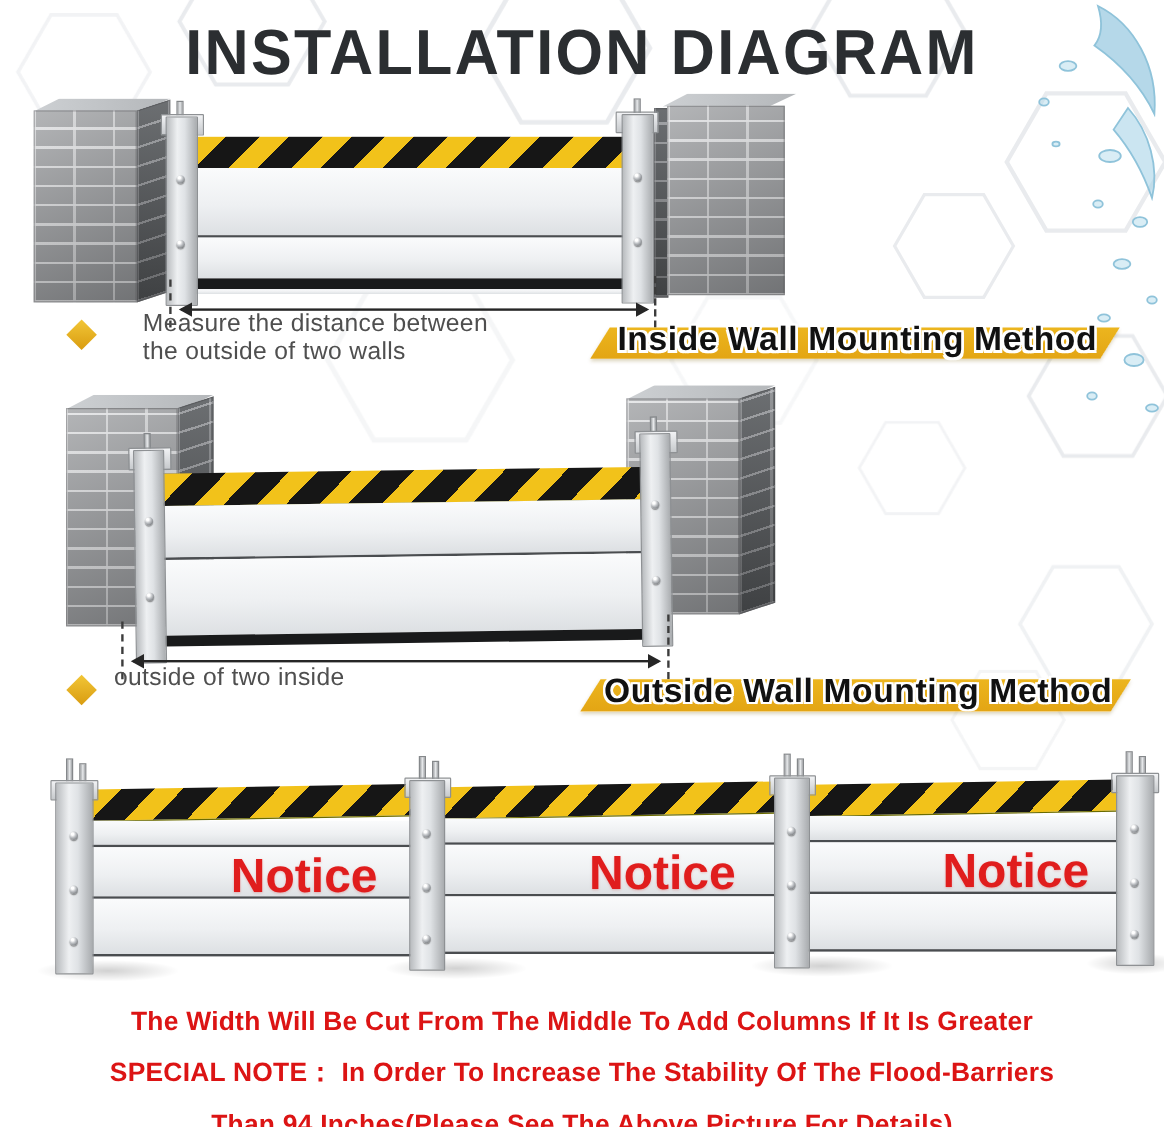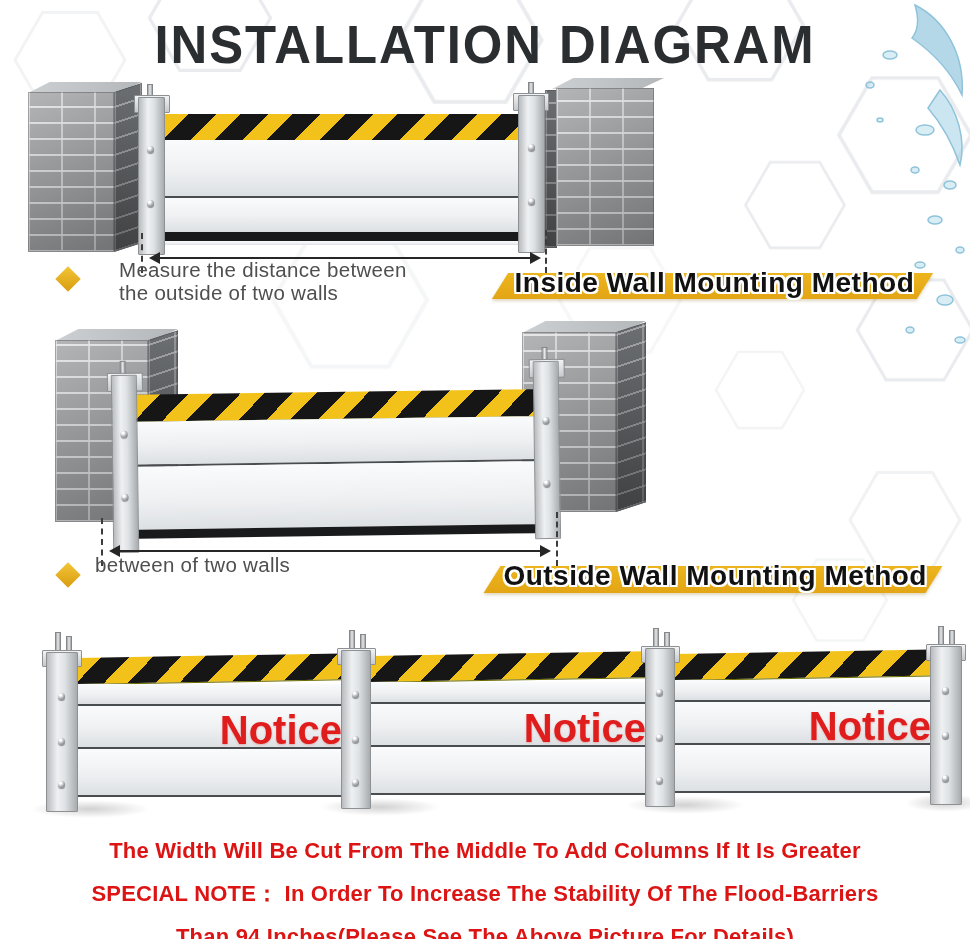--- a/index.html
+++ b/index.html
@@ -95,23 +95,24 @@
   .banner-text{
     position:absolute;width:100%;text-align:center;top:-6px;left:0;
     font-size:28px;font-weight:800;color:var(--banner-text,#111);
     letter-spacing:.5px;white-space:nowrap;
     text-shadow:-2px -2px 0 #fff,2px -2px 0 #fff,-2px 2px 0 #fff,2px 2px 0 #fff,
                  0 -2px 0 #fff,0 2px 0 #fff,-2px 0 0 #fff,2px 0 0 #fff;
   }
 
   
   .notice{
-    position:absolute;width:100%;text-align:right;
+    position:absolute;width:100%;text-align:center;
     font-size:40px;font-weight:800;color:var(--notice-red,#e01d1d);
     text-shadow:0 1px 2px rgba(224,29,29,.25);
+    padding-left:44px;
   }
   .soft-shadow{background:radial-gradient(ellipse at center, rgba(0,0,0,.18), rgba(0,0,0,0) 70%);}
 
   
   .note{
     position:absolute;left:0;top:838px;width:970px;text-align:center;
     color:var(--note-red,#dc1414);font-weight:700;font-size:22px;
   }
   .note .note-line{margin:0 0 15px 0;letter-spacing:.2px;}
 </style>
@@ -239,21 +240,21 @@
       </div>
     </div>
 
     <div class="abs dash" style="left:101px;top:518px;height:48px;"></div>
     <div class="abs dash" style="left:556px;top:512px;height:54px;"></div>
     <div class="abs arrow" style="left:111px;top:550px;width:438px;"></div>
   </div>
 
   <div class="abs diamond" style="left:59px;top:566px;"></div>
   <div class="abs caption" style="left:95px;top:553px;width:380px;">
-    <div>between of two walls</div>
+    <div>outside of two inside</div>
   </div>
   <div class="abs banner" style="left:492px;top:566px;width:442px;height:27px;">
     <div class="banner-text" style="transform:skewX(32deg);">Outside Wall Mounting Method</div>
   </div>
 
   <div class="abs" style="left:0;top:0;width:970px;height:830px;">
 
     <div class="abs soft-shadow" style="left:30px;top:800px;width:120px;height:18px;"></div>
     <div class="abs soft-shadow" style="left:320px;top:798px;width:120px;height:18px;"></div>
     <div class="abs soft-shadow" style="left:625px;top:796px;width:120px;height:18px;"></div>

